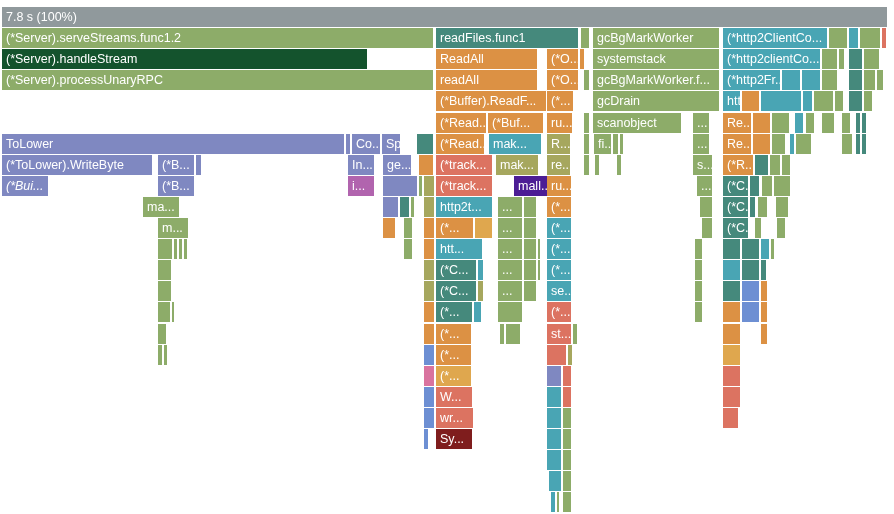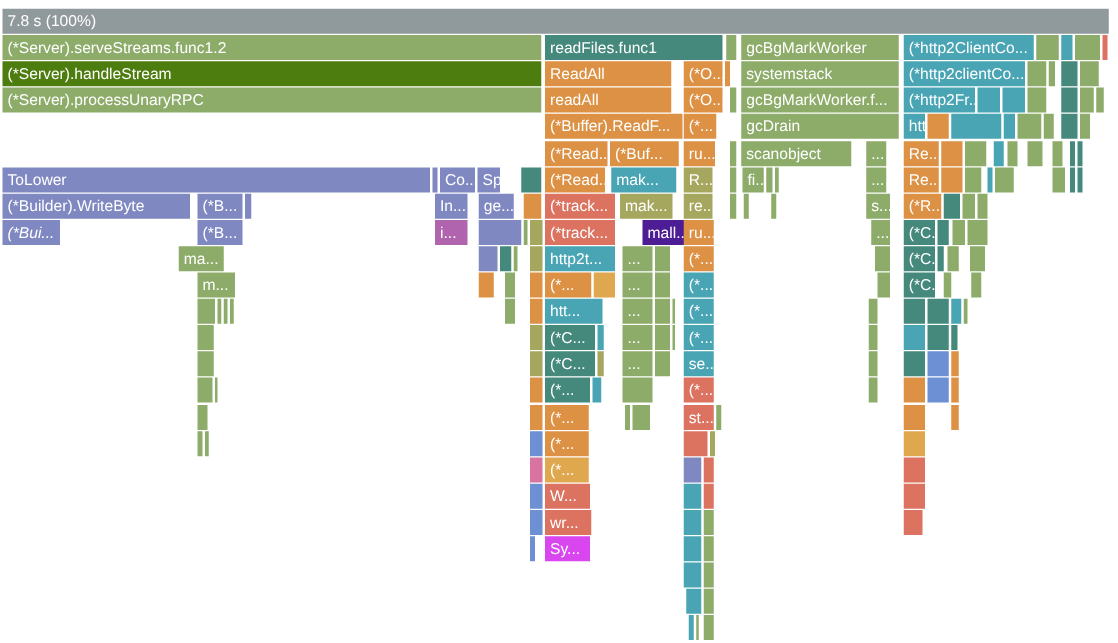--- a/index.html
+++ b/index.html
@@ -17,21 +17,21 @@
     <div class="blk" title="7.8 s (100%)" style="left: 2px; top: 7px; width: 885px; height: 20px; background: rgb(144, 153, 156);">7.8 s (100%)</div>
     <div class="blk" title="(*Server).serveStreams.func1.2" style="left: 2px; top: 28.1px; width: 431px; height: 20px; background: rgb(141, 172, 105);">(*Server).serveStreams.func1.2</div>
     <div class="blk" title="readFiles.func1" style="left: 436px; top: 28.1px; width: 142px; height: 20px; background: rgb(69, 137, 124);">readFiles.func1</div>
     <div class="blk nolabel" style="left: 581px; top: 28.1px; width: 8px; height: 20px; background: rgb(141, 172, 105);"></div>
     <div class="blk" title="gcBgMarkWorker" style="left: 593px; top: 28.1px; width: 126px; height: 20px; background: rgb(141, 172, 105);">gcBgMarkWorker</div>
     <div class="blk" title="(*http2ClientCo..." style="left: 723px; top: 28.1px; width: 104px; height: 20px; background: rgb(73, 165, 180);">(*http2ClientCo...</div>
     <div class="blk nolabel" style="left: 829px; top: 28.1px; width: 18px; height: 20px; background: rgb(141, 172, 105);"></div>
     <div class="blk nolabel" style="left: 849px; top: 28.1px; width: 9px; height: 20px; background: rgb(73, 165, 180);"></div>
     <div class="blk nolabel" style="left: 860px; top: 28.1px; width: 20px; height: 20px; background: rgb(141, 172, 105);"></div>
     <div class="blk nolabel" style="left: 882px; top: 28.1px; width: 4px; height: 20px; background: rgb(220, 115, 97);"></div>
-    <div class="blk" title="(*Server).handleStream" style="left: 2px; top: 49.2px; width: 431px; height: 20px; background: #4d7c0f;">(*Server).handleStream</div>
+    <div class="blk" title="(*Server).handleStream" style="left: 2px; top: 49.2px; width: 365px; height: 20px; background: #14532d;">(*Server).handleStream</div>
     <div class="blk" title="ReadAll" style="left: 436px; top: 49.2px; width: 101px; height: 20px; background: rgb(220, 145, 68);">ReadAll</div>
     <div class="blk" title="(*O..." style="left: 547px; top: 49.2px; width: 31px; height: 20px; background: rgb(220, 145, 68);">(*O...</div>
     <div class="blk nolabel" style="left: 580px; top: 49.2px; width: 4px; height: 20px; background: rgb(220, 145, 68);"></div>
     <div class="blk" title="systemstack" style="left: 593px; top: 49.2px; width: 126px; height: 20px; background: rgb(141, 172, 105);">systemstack</div>
     <div class="blk" title="(*http2clientCo..." style="left: 723px; top: 49.2px; width: 97px; height: 20px; background: rgb(73, 165, 180);">(*http2clientCo...</div>
     <div class="blk nolabel" style="left: 822px; top: 49.2px; width: 15px; height: 20px; background: rgb(141, 172, 105);"></div>
     <div class="blk nolabel" style="left: 839px; top: 49.2px; width: 5px; height: 20px; background: rgb(141, 172, 105);"></div>
     <div class="blk nolabel" style="left: 849px; top: 49.2px; width: 13px; height: 20px; background: rgb(69, 137, 124);"></div>
     <div class="blk nolabel" style="left: 864px; top: 49.2px; width: 15px; height: 20px; background: rgb(141, 172, 105);"></div>
     <div class="blk" title="(*Server).processUnaryRPC" style="left: 2px; top: 70.3px; width: 431px; height: 20px; background: rgb(141, 172, 105);">(*Server).processUnaryRPC</div>
@@ -86,21 +86,21 @@
     <div class="blk nolabel" style="left: 620px; top: 133.6px; width: 3px; height: 20px; background: rgb(141, 172, 105);"></div>
     <div class="blk" title="..." style="left: 693px; top: 133.6px; width: 16px; height: 20px; background: rgb(141, 172, 105);">...</div>
     <div class="blk" title="Re..." style="left: 723px; top: 133.6px; width: 28px; height: 20px; background: rgb(220, 145, 68);">Re...</div>
     <div class="blk nolabel" style="left: 753px; top: 133.6px; width: 17px; height: 20px; background: rgb(220, 145, 68);"></div>
     <div class="blk nolabel" style="left: 772px; top: 133.6px; width: 13px; height: 20px; background: rgb(141, 172, 105);"></div>
     <div class="blk nolabel" style="left: 790px; top: 133.6px; width: 4px; height: 20px; background: rgb(73, 165, 180);"></div>
     <div class="blk nolabel" style="left: 796px; top: 133.6px; width: 15px; height: 20px; background: rgb(141, 172, 105);"></div>
     <div class="blk nolabel" style="left: 842px; top: 133.6px; width: 10px; height: 20px; background: rgb(141, 172, 105);"></div>
     <div class="blk nolabel" style="left: 856px; top: 133.6px; width: 4px; height: 20px; background: rgb(69, 137, 124);"></div>
     <div class="blk nolabel" style="left: 862px; top: 133.6px; width: 4px; height: 20px; background: rgb(69, 137, 124);"></div>
-    <div class="blk" title="(*Builder).WriteByte" style="left: 2px; top: 154.7px; width: 150px; height: 20px; background: rgb(127, 136, 193);">(*Builder).WriteByte</div>
+    <div class="blk" title="(*Builder).WriteByte" style="left: 2px; top: 154.7px; width: 150px; height: 20px; background: rgb(127, 136, 193);">(*ToLower).WriteByte</div>
     <div class="blk" title="(*B..." style="left: 158px; top: 154.7px; width: 36px; height: 20px; background: rgb(127, 136, 193);">(*B...</div>
     <div class="blk nolabel" style="left: 196px; top: 154.7px; width: 5px; height: 20px; background: rgb(127, 136, 193);"></div>
     <div class="blk" title="In..." style="left: 348px; top: 154.7px; width: 26px; height: 20px; background: rgb(127, 136, 193);">In...</div>
     <div class="blk" title="ge..." style="left: 383px; top: 154.7px; width: 28px; height: 20px; background: rgb(127, 136, 193);">ge...</div>
     <div class="blk nolabel" style="left: 419px; top: 154.7px; width: 14px; height: 20px; background: rgb(220, 145, 68);"></div>
     <div class="blk" title="(*track..." style="left: 436px; top: 154.7px; width: 56px; height: 20px; background: rgb(220, 115, 97);">(*track...</div>
     <div class="blk" title="mak..." style="left: 496px; top: 154.7px; width: 42px; height: 20px; background: rgb(166, 167, 94);">mak...</div>
     <div class="blk" title="re..." style="left: 547px; top: 154.7px; width: 23px; height: 20px; background: rgb(166, 167, 94);">re...</div>
     <div class="blk nolabel" style="left: 584px; top: 154.7px; width: 5px; height: 20px; background: rgb(141, 172, 105);"></div>
     <div class="blk nolabel" style="left: 595px; top: 154.7px; width: 4px; height: 20px; background: rgb(141, 172, 105);"></div>
@@ -226,21 +226,21 @@
     <div class="blk" title="W..." style="left: 436px; top: 386.8px; width: 36px; height: 20px; background: rgb(220, 115, 97);">W...</div>
     <div class="blk nolabel" style="left: 547px; top: 386.8px; width: 14px; height: 20px; background: rgb(73, 165, 180);"></div>
     <div class="blk nolabel" style="left: 563px; top: 386.8px; width: 8px; height: 20px; background: rgb(220, 115, 97);"></div>
     <div class="blk nolabel" style="left: 723px; top: 386.8px; width: 17px; height: 20px; background: rgb(220, 115, 97);"></div>
     <div class="blk nolabel" style="left: 424px; top: 407.9px; width: 10px; height: 20px; background: rgb(109, 143, 211);"></div>
     <div class="blk" title="wr..." style="left: 436px; top: 407.9px; width: 37px; height: 20px; background: rgb(220, 115, 97);">wr...</div>
     <div class="blk nolabel" style="left: 547px; top: 407.9px; width: 14px; height: 20px; background: rgb(73, 165, 180);"></div>
     <div class="blk nolabel" style="left: 563px; top: 407.9px; width: 8px; height: 20px; background: rgb(141, 172, 105);"></div>
     <div class="blk nolabel" style="left: 723px; top: 407.9px; width: 15px; height: 20px; background: rgb(220, 115, 97);"></div>
     <div class="blk nolabel" style="left: 424px; top: 429px; width: 4px; height: 20px; background: rgb(109, 143, 211);"></div>
-    <div class="blk" title="Sy..." style="left: 436px; top: 429px; width: 36px; height: 20px; background: #d946ef;">Sy...</div>
+    <div class="blk" title="Sy..." style="left: 436px; top: 429px; width: 36px; height: 20px; background: #7f1d1d;">Sy...</div>
     <div class="blk nolabel" style="left: 547px; top: 429px; width: 14px; height: 20px; background: rgb(73, 165, 180);"></div>
     <div class="blk nolabel" style="left: 563px; top: 429px; width: 8px; height: 20px; background: rgb(141, 172, 105);"></div>
     <div class="blk nolabel" style="left: 547px; top: 450.1px; width: 14px; height: 20px; background: rgb(73, 165, 180);"></div>
     <div class="blk nolabel" style="left: 563px; top: 450.1px; width: 8px; height: 20px; background: rgb(141, 172, 105);"></div>
     <div class="blk nolabel" style="left: 549px; top: 471.2px; width: 12px; height: 20px; background: rgb(73, 165, 180);"></div>
     <div class="blk nolabel" style="left: 563px; top: 471.2px; width: 8px; height: 20px; background: rgb(141, 172, 105);"></div>
     <div class="blk nolabel" style="left: 551px; top: 492.3px; width: 4px; height: 20px; background: rgb(73, 165, 180);"></div>
     <div class="blk nolabel" style="left: 557px; top: 492.3px; width: 2px; height: 20px; background: rgb(141, 172, 105);"></div>
     <div class="blk nolabel" style="left: 563px; top: 492.3px; width: 8px; height: 20px; background: rgb(141, 172, 105);"></div>
   </div>

